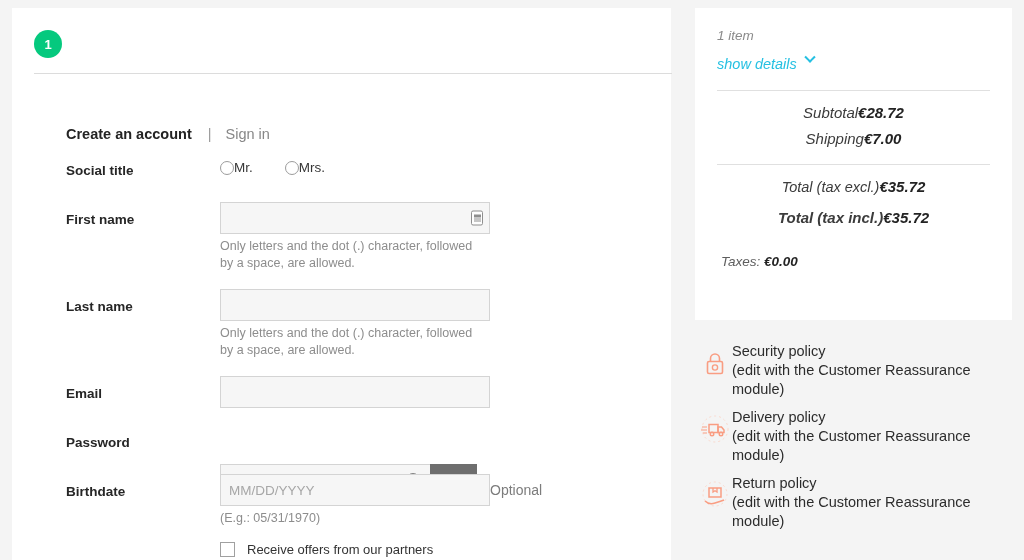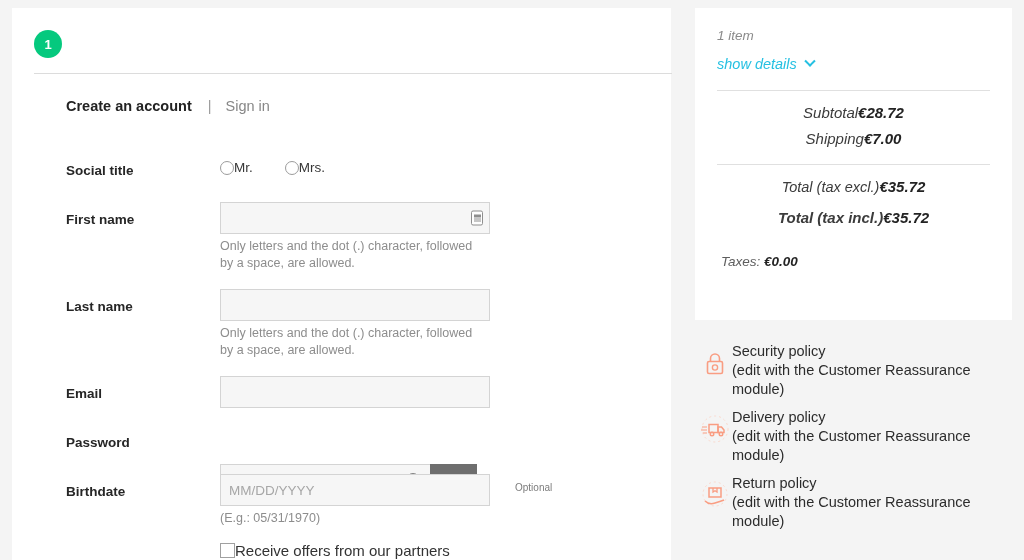--- a/index.html
+++ b/index.html
@@ -52,21 +52,21 @@
   .header-divider {
     position: absolute;
     left: 22px; top: 65px;
     width: 638px; height: 1px;
     background: #dcdcdc;
   }
 
   
   .account-tabs {
     position: absolute;
-    left: 54px; top: 90px;
+    left: 54px; top: 118px;
     display: flex;
     align-items: center;
     font-size: 14.5px;
   }
   .tab-create {
     color: #232323;
     font-weight: 700;
   }
   .tab-sep {
     color: #9a9a9a;
@@ -187,41 +187,42 @@
     border: none;
     font-size: 11px;
     letter-spacing: 0.3px;
     font-family: "Liberation Sans", sans-serif;
     cursor: pointer;
   }
 
   
   .optional-tag {
     position: absolute;
-    left: 503px;
-    font-size: 10px;
+    left: 478px;
+    font-size: 14px;
     color: #7c7c7c;
   }
 
   
   .cb-row {
     position: absolute;
     left: 208px;
     display: flex;
     align-items: center;
     cursor: pointer;
   }
   .cb-box {
     width: 15px; height: 15px;
     border: 1px solid #a0a0a0;
     background: #fff;
     flex: 0 0 auto;
   }
   .cb-label {
-    font-size: 15px;
+    margin-left: 12px;
+    font-size: 13px;
     color: #333333;
   }
 
   
   #summary-card {
     position: absolute;
     left: 695px; top: 8px;
     width: 317px; height: 312px;
     background: #ffffff;
     padding: 20px 22px 0 22px;
@@ -229,21 +230,20 @@
   }
   .items-count {
     font-size: 13.5px;
     color: #8b8b8b;
     margin-bottom: 12px;
   }
   .show-details {
     font-size: 14.5px;
     color: #25c0e2;
     display: inline-flex;
-    align-items: center;
     cursor: pointer;
   }
   .chev {
     display: inline-block;
     margin-left: 9px;
     width: 8px; height: 8px;
     border-right: 2px solid #25c0e2;
     border-bottom: 2px solid #25c0e2;
     transform: rotate(45deg) translate(-2px,-2px);
   }

